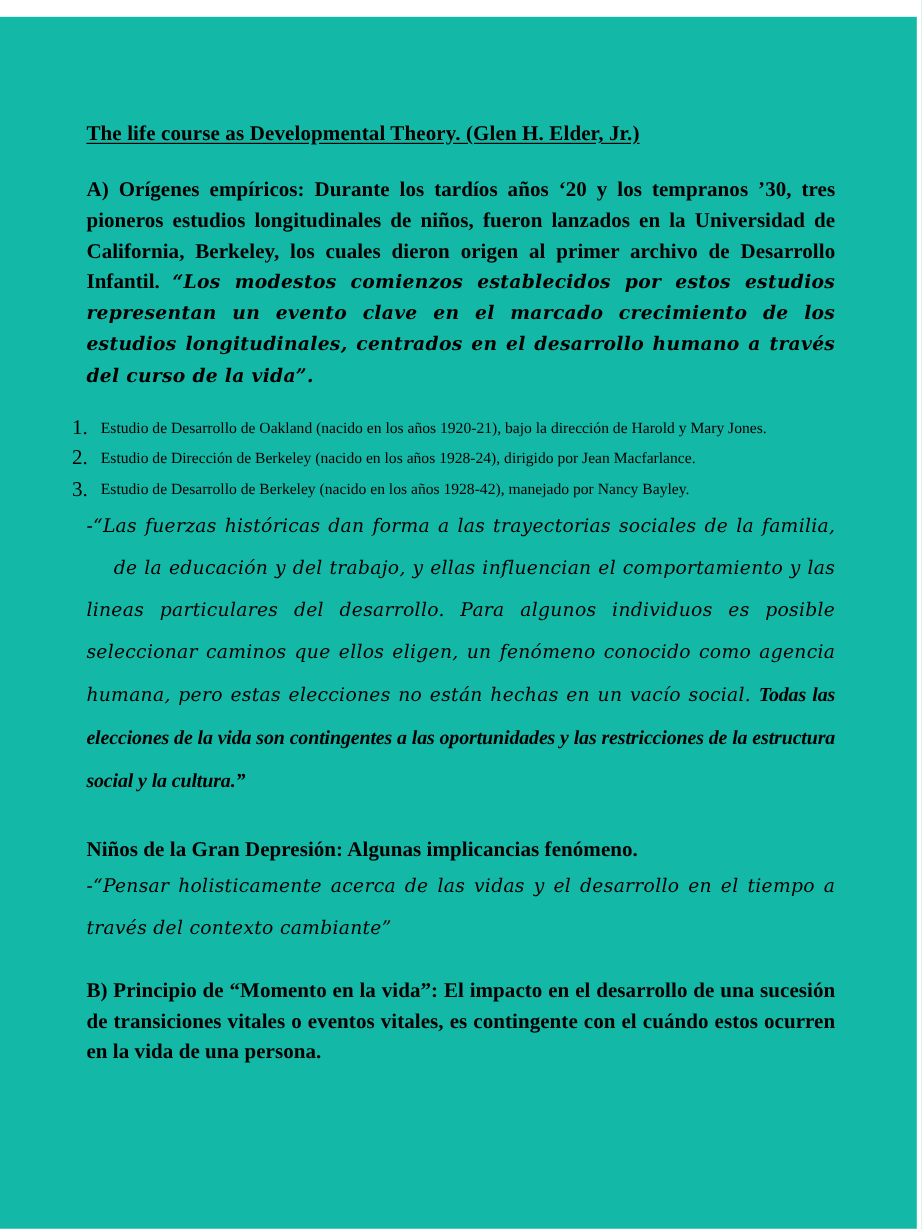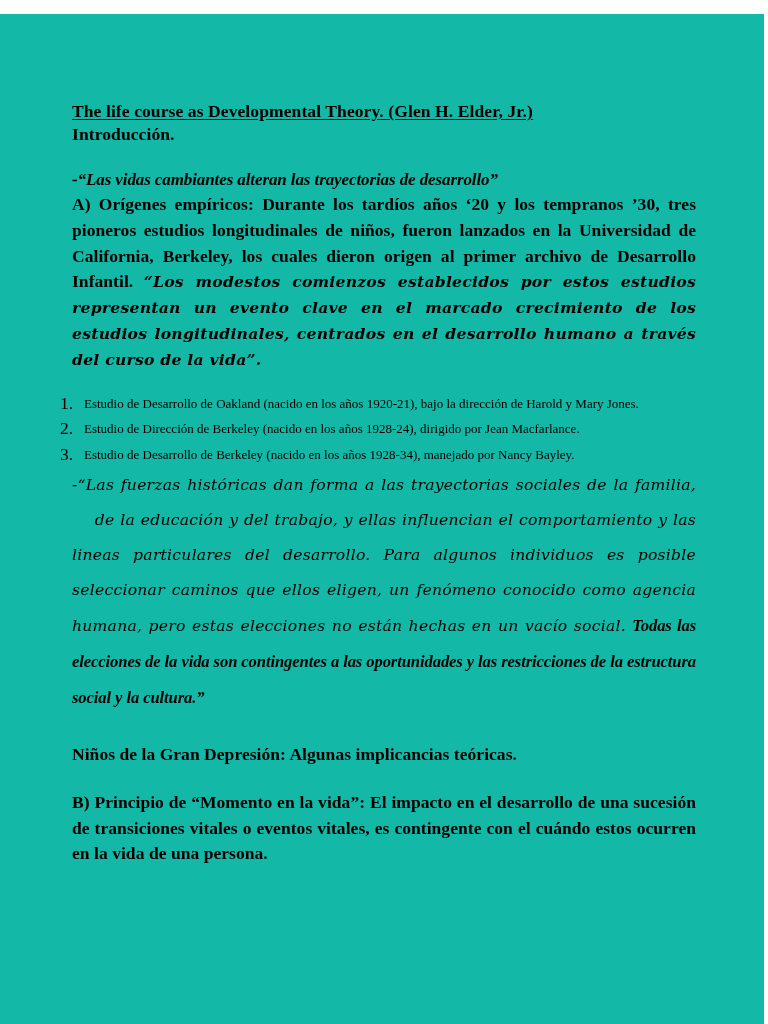--- a/index.html
+++ b/index.html
@@ -127,46 +127,45 @@
   }
 </style>
 </head>
 <body>
 
 <div class="page">
   <div class="doc-body">
 
     <div class="title-line underlined">The life course as Developmental Theory. (Glen H. Elder, Jr.)</div>
 
-    <div class="title-line">Introducción.</div>
 
     <div class="gap-md"></div>
 
-    <div class="sub-head-italic">-“Las vidas cambiantes alteran las trayectorias de desarrollo”</div>
 
     <p class="para">
       <span>A) Orígenes empíricos: Durante los tardíos años ‘20 y los tempranos ’30, tres pioneros estudios longitudinales de niños, fueron lanzados en la Universidad de California, Berkeley, los cuales dieron origen al primer archivo de Desarrollo Infantil. </span><span class="q-italic">“Los modestos comienzos establecidos por estos estudios representan un evento clave en el marcado crecimiento de los estudios longitudinales, centrados en el desarrollo humano a través del curso de la vida”.</span>
     </p>
 
     <div class="gap-sm"></div>
 
     <ol class="num-list">
       <li>Estudio de Desarrollo de Oakland (nacido en los años 1920-21), bajo la dirección de Harold y Mary Jones.</li>
       <li>Estudio de Dirección de Berkeley (nacido en los años 1928-24), dirigido por Jean Macfarlance.</li>
-      <li>Estudio de Desarrollo de Berkeley (nacido en los años 1928-34), manejado por Nancy Bayley.</li>
+      <li>Estudio de Desarrollo de Berkeley (nacido en los años 1928-42), manejado por Nancy Bayley.</li>
     </ol>
 
     <p class="quote-block">
       <span>-“Las fuerzas históricas dan forma a las trayectorias sociales de la familia,</span><span class="wide-space">    </span><span>de la educación y del trabajo, y ellas influencian el comportamiento y las lineas particulares del desarrollo. Para algunos individuos es posible seleccionar caminos que ellos eligen, un fenómeno conocido como agencia humana, pero estas elecciones no están hechas en un vacío social. </span><span class="bold-it">Todas las elecciones de la vida son contingentes a las oportunidades y las restricciones de la estructura social y la cultura.”</span>
     </p>
 
     <div class="gap-lg"></div>
 
-    <div class="section-head">Niños de la Gran Depresión: Algunas implicancias teóricas.</div>
+    <div class="section-head">Niños de la Gran Depresión: Algunas implicancias fenómeno.</div>
 
+    <p class="quote-block">-“Pensar holisticamente acerca de las vidas y el desarrollo en el tiempo a través del contexto cambiante”</p>
 
 
     <div class="gap-md"></div>
 
     <p class="para">B) Principio de “Momento en la vida”: El impacto en el desarrollo de una sucesión de transiciones vitales o eventos vitales, es contingente con el cuándo estos ocurren en la vida de una persona.</p>
 
   </div>
 </div>
 
 </body></html>

